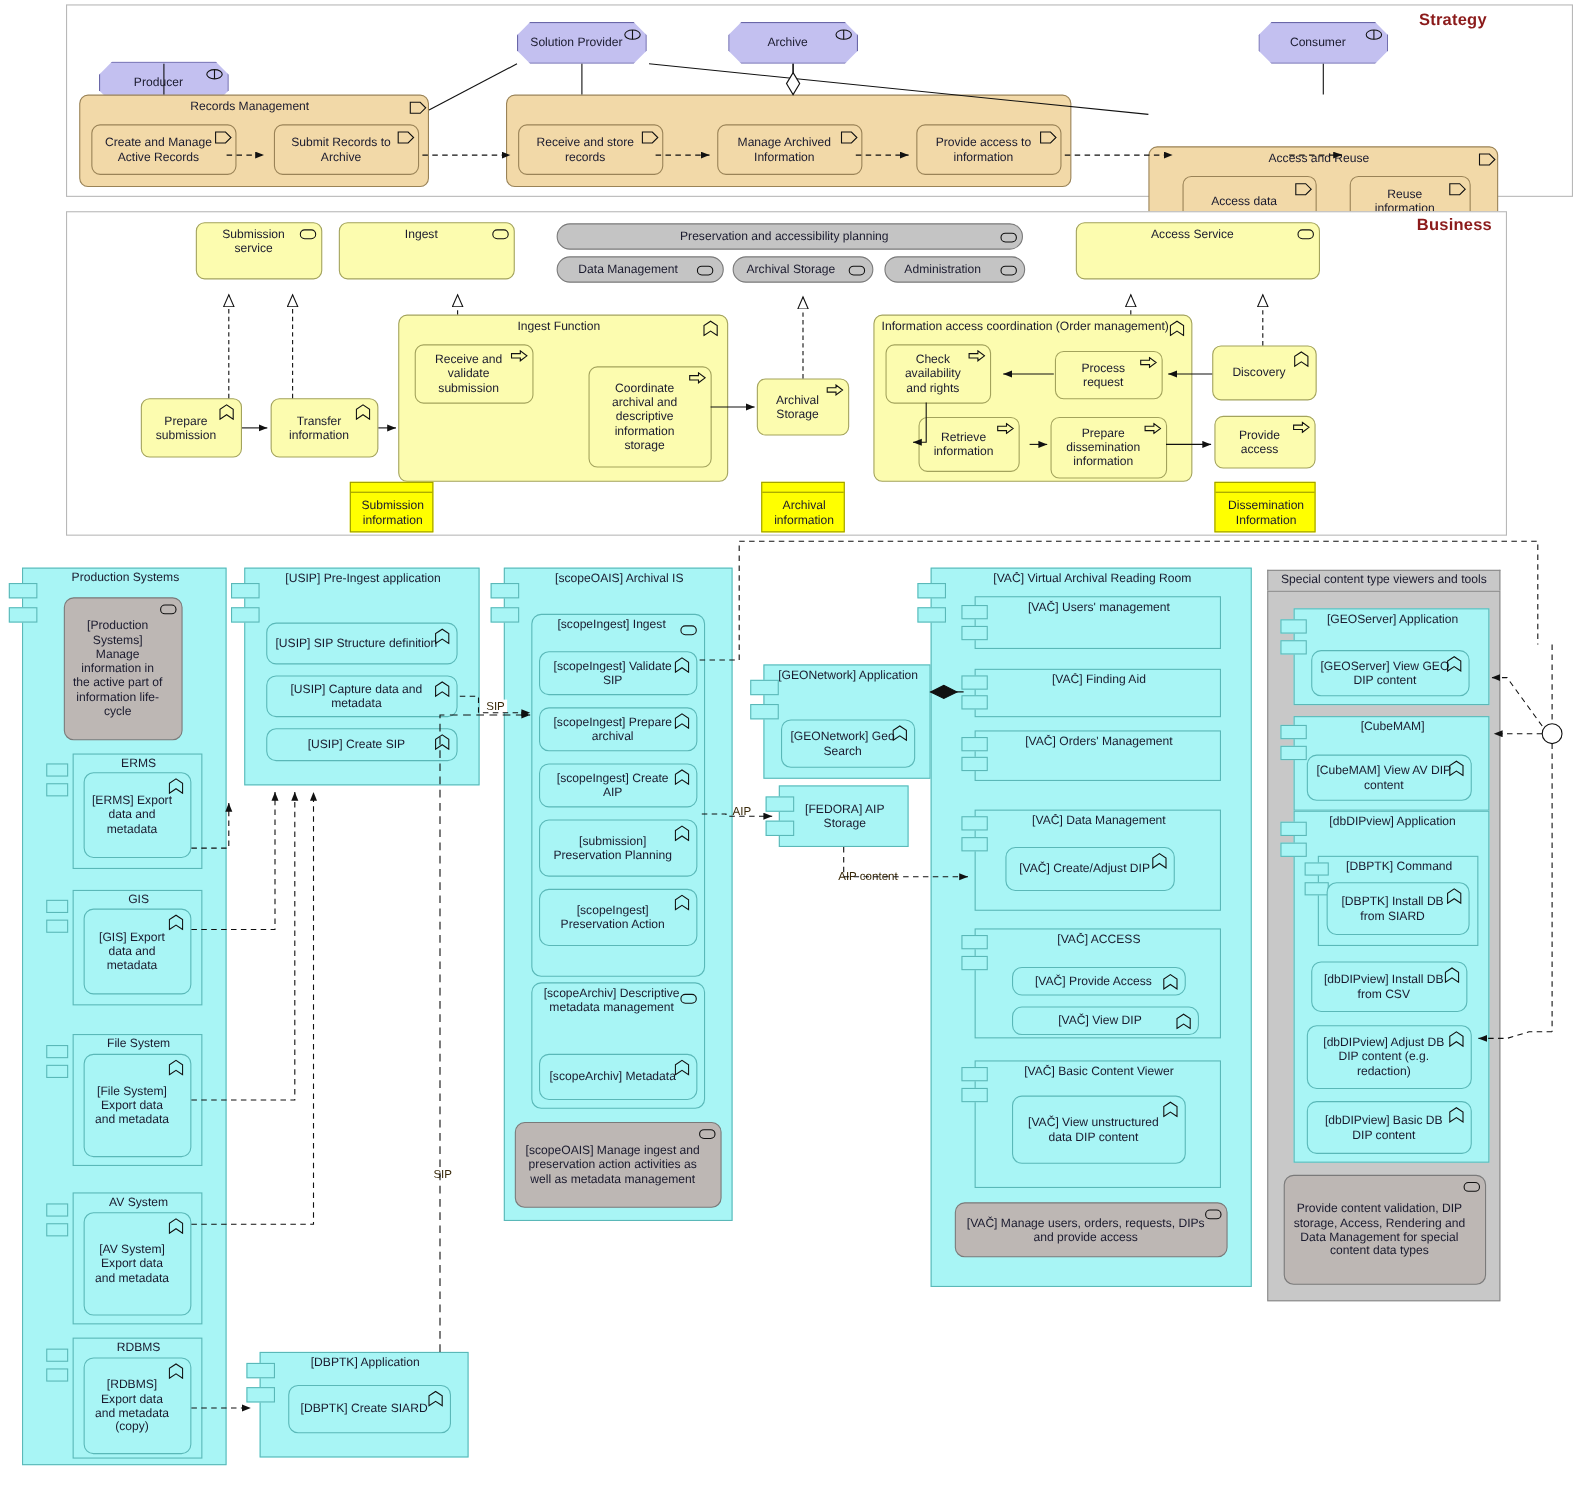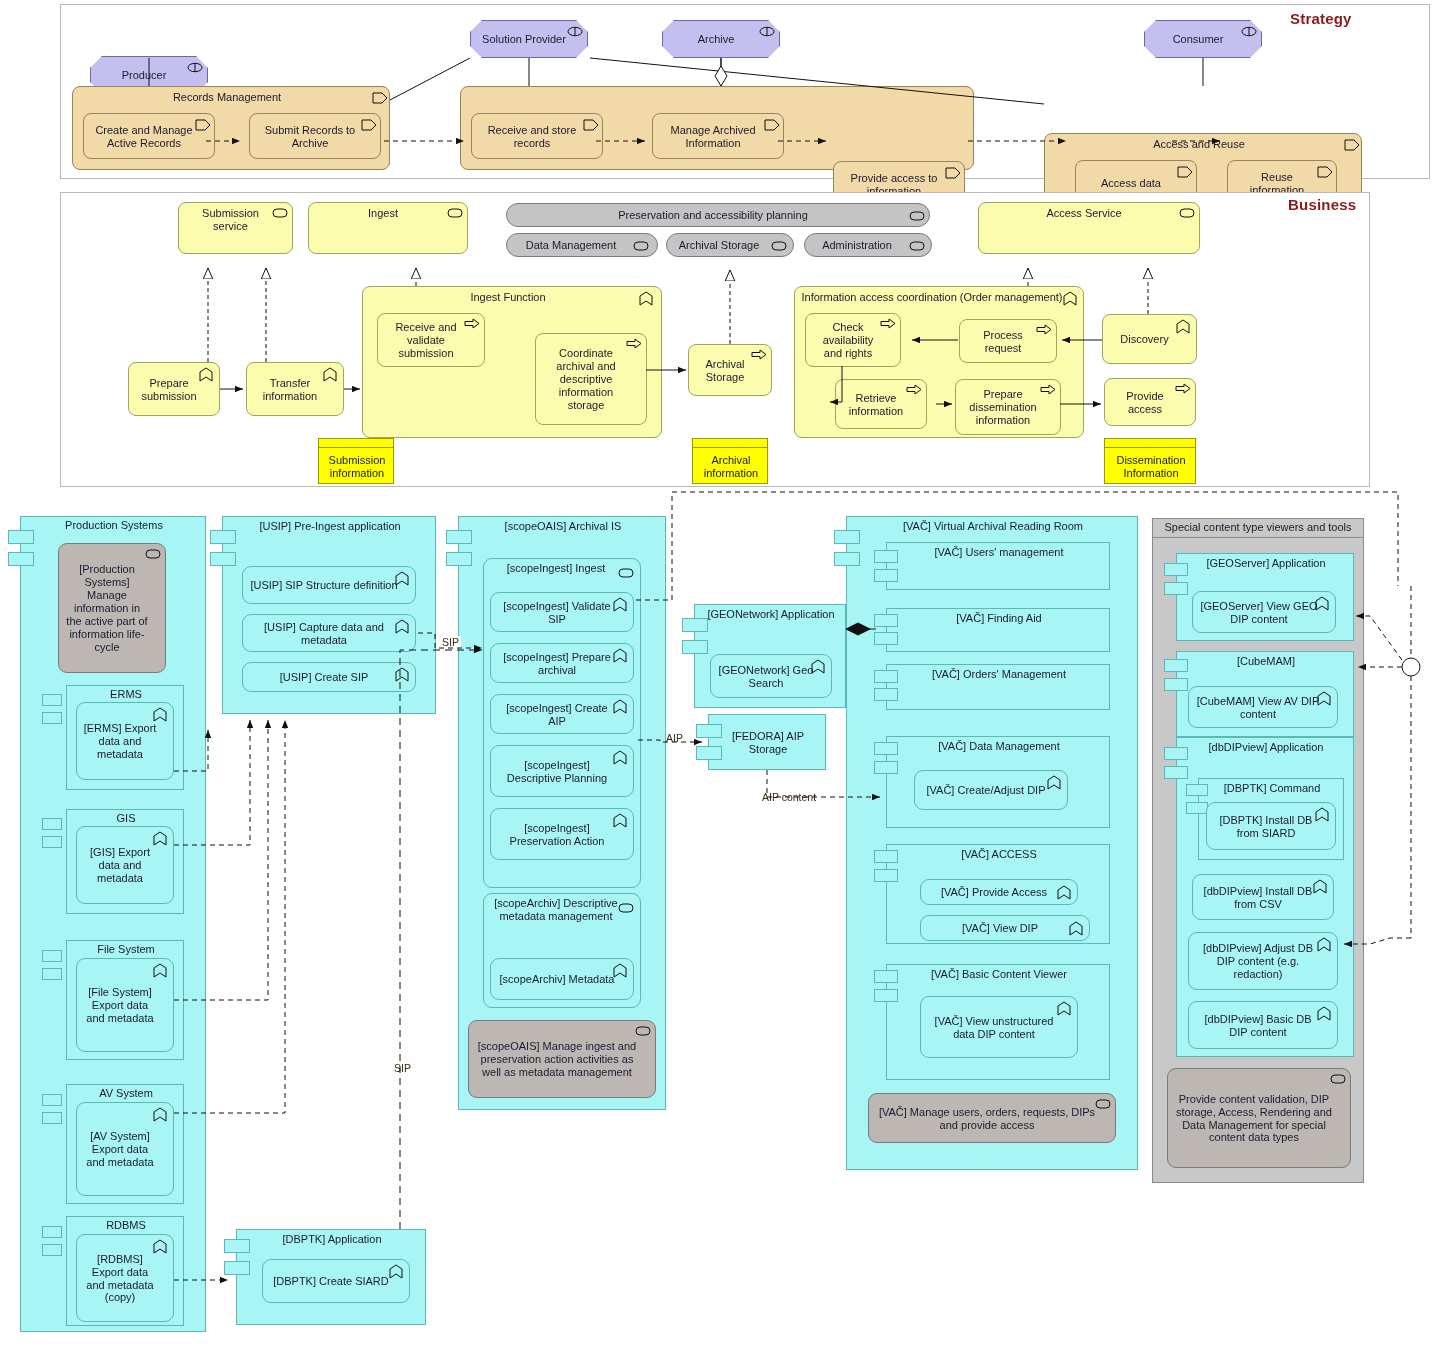--- a/index.html
+++ b/index.html
@@ -152,21 +152,21 @@
     </span>
   </div>
   <div class="node course center" style="left:191px; top:26px; width:132px; height:46px;">
     <span class="lbl">Manage Archived Information</span>
     <span class="icon">
       <svg width="18" height="14" viewBox="0 0 18 14">
           <path d="M2 2 L11 2 L16 7 L11 12 L2 12 Z" fill="none" stroke="#111"></path>
         </svg>
     </span>
   </div>
-  <div class="node course center" style="left:372px; top:26px; width:132px; height:46px;margin-top:48px;">
+  <div class="node course center" style="left:372px; top:26px; width:132px; height:46px;">
     <span class="lbl">Provide access to information</span>
     <span class="icon">
       <svg width="18" height="14" viewBox="0 0 18 14">
           <path d="M2 2 L11 2 L16 7 L11 12 L2 12 Z" fill="none" stroke="#111"></path>
         </svg>
     </span>
   </div>
 </div>
 
 <div class="capability abs" style="left:1044px; top:86px; width:318px; height:84px;margin-top:47px;">
@@ -554,21 +554,21 @@
 </div>
 <div class="node app-cyan-r center" style="left:490px; top:694px; width:144px; height:40px;">
   <span class="lbl">[scopeIngest] Create AIP</span>
   <span class="icon">
     <svg width="14" height="15" viewBox="0 0 14 15">
         <path d="M1 14 L1 5 L7 1 L13 5 L13 14 L7 10 Z" fill="none" stroke="#111"></path>
       </svg>
   </span>
 </div>
 <div class="node app-cyan-r center" style="left:490px; top:745px; width:144px; height:52px;">
-  <span class="lbl">[scopeIngest] Descriptive Planning</span>
+  <span class="lbl">[submission] Preservation Planning</span>
   <span class="icon">
     <svg width="14" height="15" viewBox="0 0 14 15">
         <path d="M1 14 L1 5 L7 1 L13 5 L13 14 L7 10 Z" fill="none" stroke="#111"></path>
       </svg>
   </span>
 </div>
 <div class="node app-cyan-r center" style="left:490px; top:808px; width:144px; height:52px;">
   <span class="lbl">[scopeIngest] Preservation Action</span>
   <span class="icon">
     <svg width="14" height="15" viewBox="0 0 14 15">

